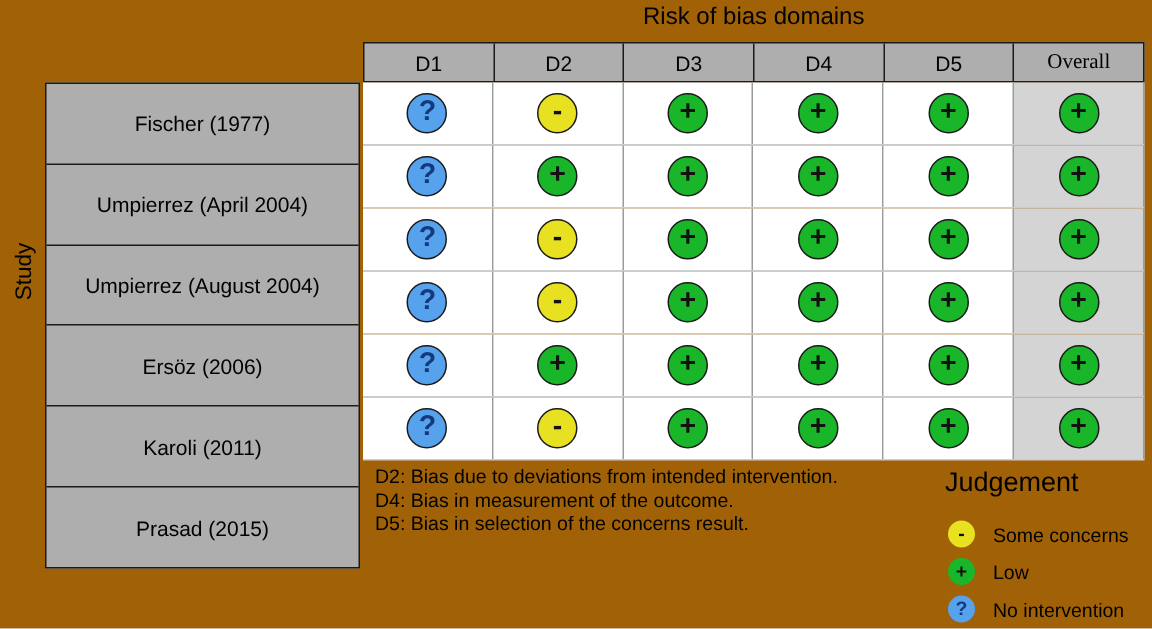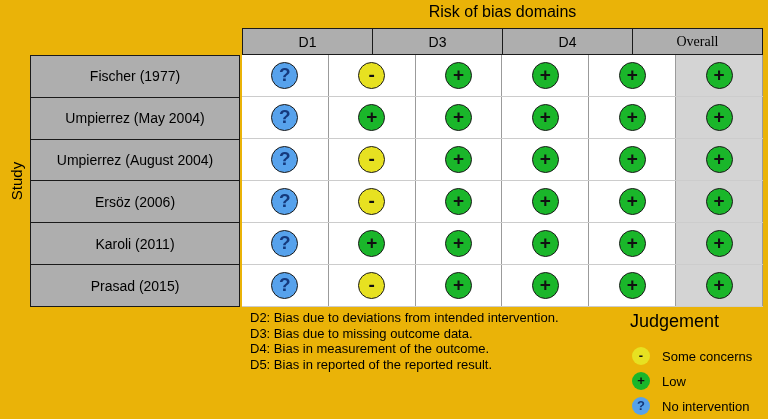--- a/index.html
+++ b/index.html
@@ -1,38 +1,38 @@
 <!DOCTYPE html>
 <html><head>
 <meta charset="utf-8">
 <style>
   html, body { margin: 0; padding: 0; background: #ffffff; }
   body { font-family: "Liberation Sans", "DejaVu Sans", sans-serif; color: #000; }
 
-  .figure { position: relative; width: 768px; height: 419px; background: #eab308; overflow: hidden; }
+  .figure { position: relative; width: 768px; height: 419px; background: #a16207; overflow: hidden; }
 
   .title {
     position: absolute; left: 242px; top: 3px; width: 521px;
     text-align: center; font-size: 16px; color: #000;
   }
 
   
   .header-row {
     position: absolute; left: 242px; top: 28px; width: 521px; height: 27px;
     display: flex; background: #aeaeae; border: 1.5px solid #1a1a1a; box-sizing: border-box;
   }
   .header-cell {
     flex: 1; display: flex; align-items: center; justify-content: center;
     font-size: 14px; border-right: 1.5px solid #1a1a1a; box-sizing: border-box;
   }
   .header-cell:last-child { border-right: none; font-family: Liberation Serif, serif; }
 
   
   .study-col {
-    position: absolute; left: 30px; top: 55px; width: 210px; height: 252px;
+    position: absolute; left: 30px; top: 55px; width: 210px; height: 324px;
     display: flex; flex-direction: column; background: #aeaeae;
     border: 1.5px solid #1a1a1a; box-sizing: border-box;
   }
   .study-cell {
     flex: 1; display: flex; align-items: center; justify-content: center;
     font-size: 14px; border-bottom: 1.5px solid #1a1a1a; box-sizing: border-box;
   }
   .study-cell:last-child { border-bottom: none; }
 
   .study-axis {
@@ -83,30 +83,32 @@
 </style>
 </head>
 <body>
 
 <div class="figure">
 
   <div class="title">Risk of bias domains</div>
 
   <div class="header-row">
     <div class="header-cell">D1</div>
+    <div class="header-cell">D2</div>
     <div class="header-cell">D3</div>
     <div class="header-cell">D4</div>
+    <div class="header-cell">D5</div>
     <div class="header-cell">Overall</div>
   </div>
 
   <div class="study-axis">Study</div>
 
   <div class="study-col">
     <div class="study-cell">Fischer (1977)</div>
-    <div class="study-cell">Umpierrez (May 2004)</div>
+    <div class="study-cell">Umpierrez (April 2004)</div>
     <div class="study-cell">Umpierrez (August 2004)</div>
     <div class="study-cell">Ersöz (2006)</div>
     <div class="study-cell">Karoli (2011)</div>
     <div class="study-cell">Prasad (2015)</div>
   </div>
 
   <div class="grid">
 
     <div class="grid-row">
       <div class="cell">
@@ -231,23 +233,22 @@
         </div>
       <div class="cell overall">
           <div class="circ" data-j="low">+</div>
         </div>
     </div>
 
   </div>
 
   <div class="domains-legend">
     <div>D2: Bias due to deviations from intended intervention.</div>
-    <div>D3: Bias due to missing outcome data.</div>
     <div>D4: Bias in measurement of the outcome.</div>
-    <div>D5: Bias in reported of the reported result.</div>
+    <div>D5: Bias in selection of the concerns result.</div>
   </div>
 
   <div class="judgement-legend">
     <div class="judgement-heading">Judgement</div>
     <div class="j-item">
       <div class="j-circ" data-j="sc">-</div>
       <div class="j-label">Some concerns</div>
     </div>
     <div class="j-item">
       <div class="j-circ" data-j="low">+</div>

